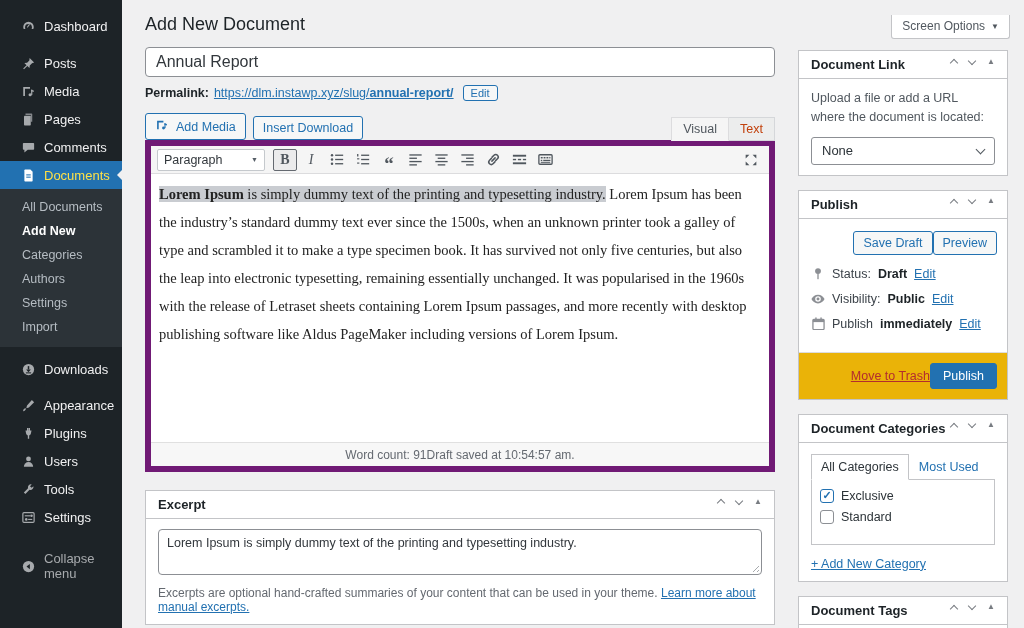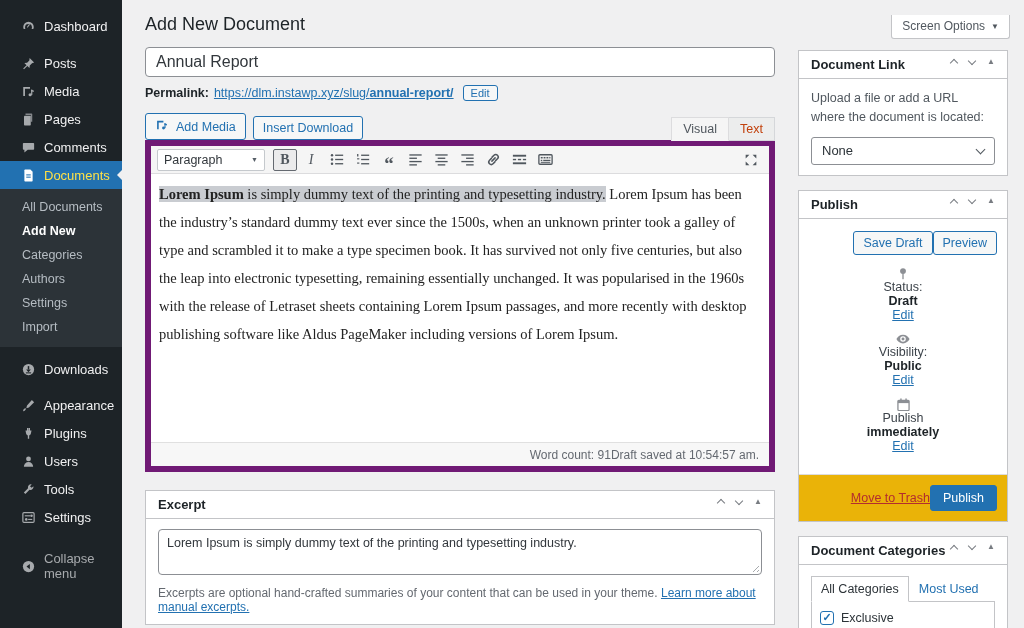--- a/index.html
+++ b/index.html
@@ -60,21 +60,21 @@
   .tbtn { width:24px; height:22px; display:inline-flex; align-items:center; justify-content:center; color:#50575e; cursor:pointer; border:1px solid transparent; border-radius:2px; }
   .tbtn.pressed { border-color:#646970; background:#ebebec; }
   .tbtn.bold-glyph { font-weight:bold; font-size:14px; font-family:"Liberation Serif",serif; }
   .tbtn.italic-glyph { font-style:italic; font-size:14px; font-family:"Liberation Serif",serif; }
   .tbtn.quote-glyph { font-family:"Liberation Serif",serif; font-weight:bold; font-size:19px; line-height:8px; padding-top:9px; }
   .tbtn svg { display:block; }
   .fullscreen-btn { margin-left:auto; }
 
   .editor-content { height:268px; padding:6px 8px; font-family:"Liberation Serif",serif; font-size:14.5px; line-height:28px; color:#222; overflow:hidden; }
   .selection { background:#c9ccd1; }
-  .editor-statusbar { display:flex; justify-content:flex-end; align-items:center; background:#f7f7f7; border-top:1px solid #e0e0e0; padding:5px 10px; font-size:12px; color:#646970; height:24px; }
+  .editor-statusbar { display:flex; justify-content:center; align-items:center; background:#f7f7f7; border-top:1px solid #e0e0e0; padding:5px 10px; font-size:12px; color:#646970; height:24px; }
 
   
   .postbox { background:#fff; border:1px solid #c3c4c7; margin-bottom:14px; }
   .postbox-header { display:flex; align-items:flex-start; justify-content:space-between; padding:6px 12px; border-bottom:1px solid #c3c4c7; }
   .postbox-title { font-size:13px; font-weight:bold; color:#1d2327; }
   .handle-actions { display:flex; align-items:center; gap:12px; }
   .chev { display:inline-block; width:6px; height:6px; border-right:1.5px solid #787c82; border-bottom:1.5px solid #787c82; cursor:pointer; }
   .chev.up { transform:rotate(-135deg); margin-top:3px; }
   .chev.down { transform:rotate(45deg); margin-bottom:2px; }
   .toggle-tri { font-size:8px; color:#787c82; cursor:pointer; line-height:1; }
@@ -90,21 +90,21 @@
 
   
   .dl-desc { line-height:1.55; margin-bottom:9px; color:#50575e; }
   .fake-select { display:flex; align-items:center; justify-content:space-between; height:28px; border:1px solid #8c8f94; border-radius:3px; background:#fff; padding:0 10px; font-size:13px; color:#2c3338; cursor:pointer; }
   .sel-chev { width:7px; height:7px; border-right:1.7px solid #50575e; border-bottom:1.7px solid #50575e; transform:rotate(45deg); margin-top:-3px; }
 
   
   .publish-body { padding:12px 10px 10px 10px; }
   .pub-btn-row { display:flex; justify-content:flex-end; margin-bottom:12px; }
   .pub-btn-row .btn-outline { margin-right:0; }
-  .misc-row { display:flex; align-items:center; margin:0 2px 11px 2px; font-size:12.5px; color:#3c434a;flex-direction:column; }
+  .misc-row { display:flex; align-items:center; gap:7px; margin:0 2px 11px 2px; font-size:12.5px; color:#3c434a; }
   .misc-row .picon { color:#8c8f94; display:inline-flex; width:14px; justify-content:center; }
   .misc-row b { color:#1d2327; }
   .misc-row a { color:#2271b1; text-decoration:underline; }
   .publish-footer { display:flex; justify-content:flex-end; align-items:center; background:#eab308; border-top:1px solid #dcdcde; padding:10px; }
   .trash-link { color:#b32d2e; text-decoration:underline; font-size:12.5px; cursor:pointer; }
   .btn-primary { background:#2271b1; border:1px solid #2271b1; color:#fff; border-radius:3px; font-size:12.5px; padding:5px 12px; cursor:pointer; font-family:"Liberation Sans",sans-serif; }
 
   
   .cat-tabs { display:flex; align-items:flex-end; font-size:12.5px; }
   .cat-tab-active { background:#fff; border:1px solid #c3c4c7; border-bottom-color:#fff; padding:5px 9px; position:relative; top:1px; z-index:2; color:#2c3338; cursor:pointer; }

